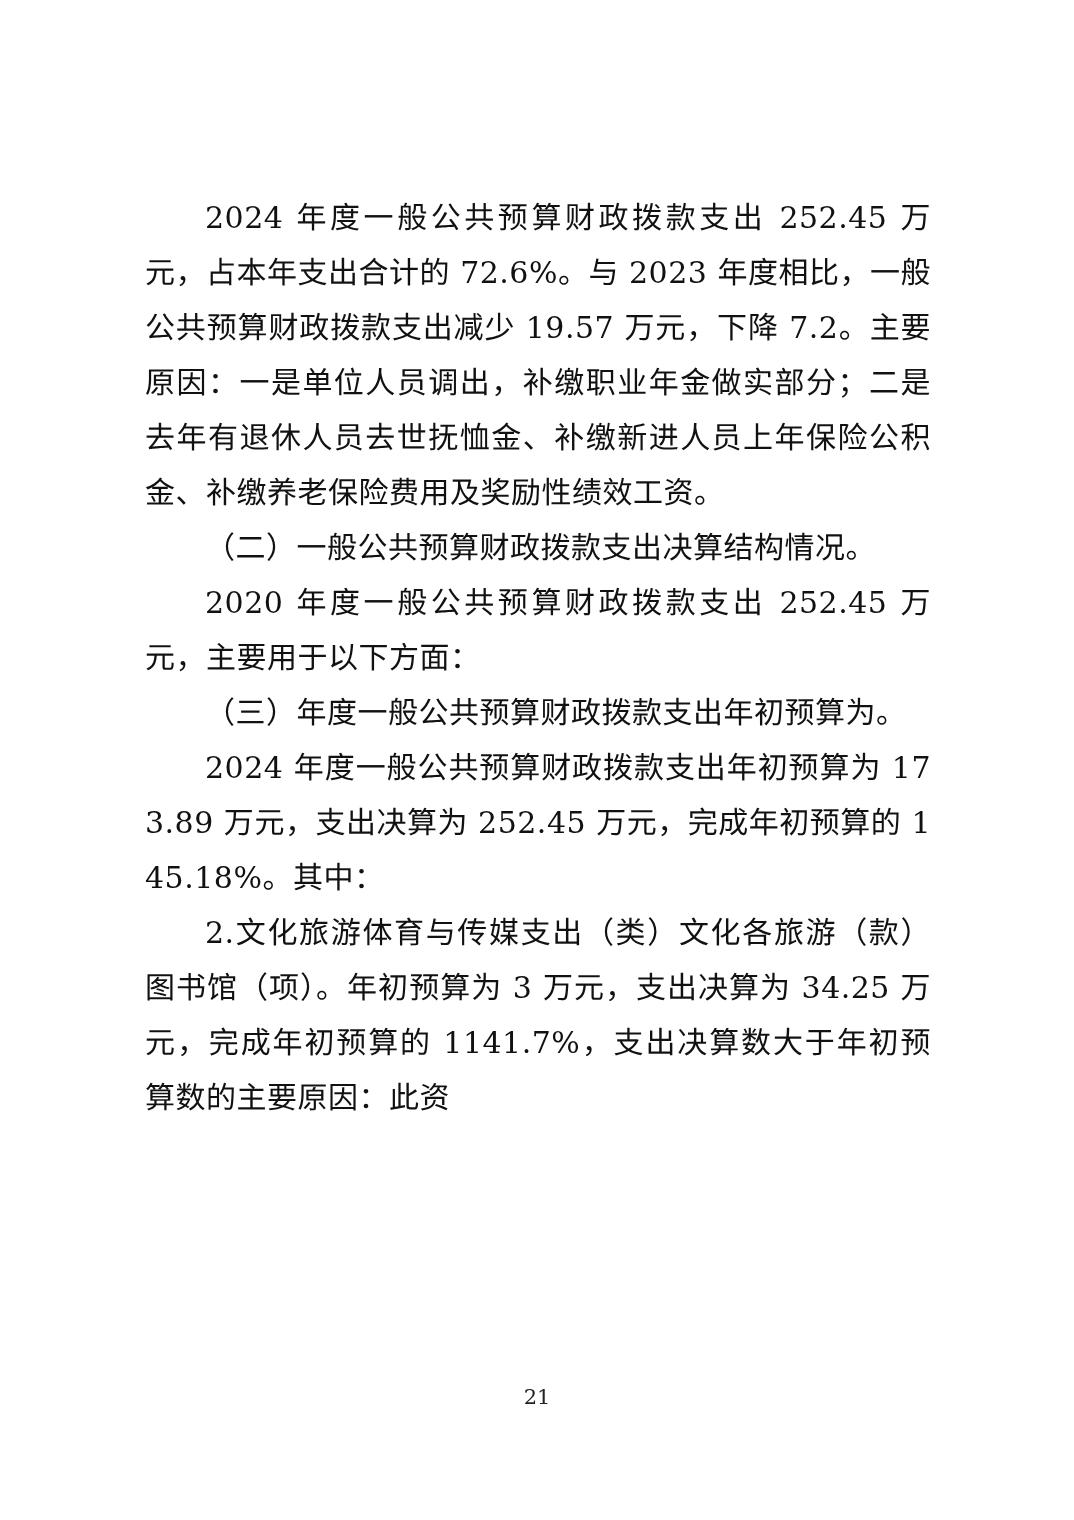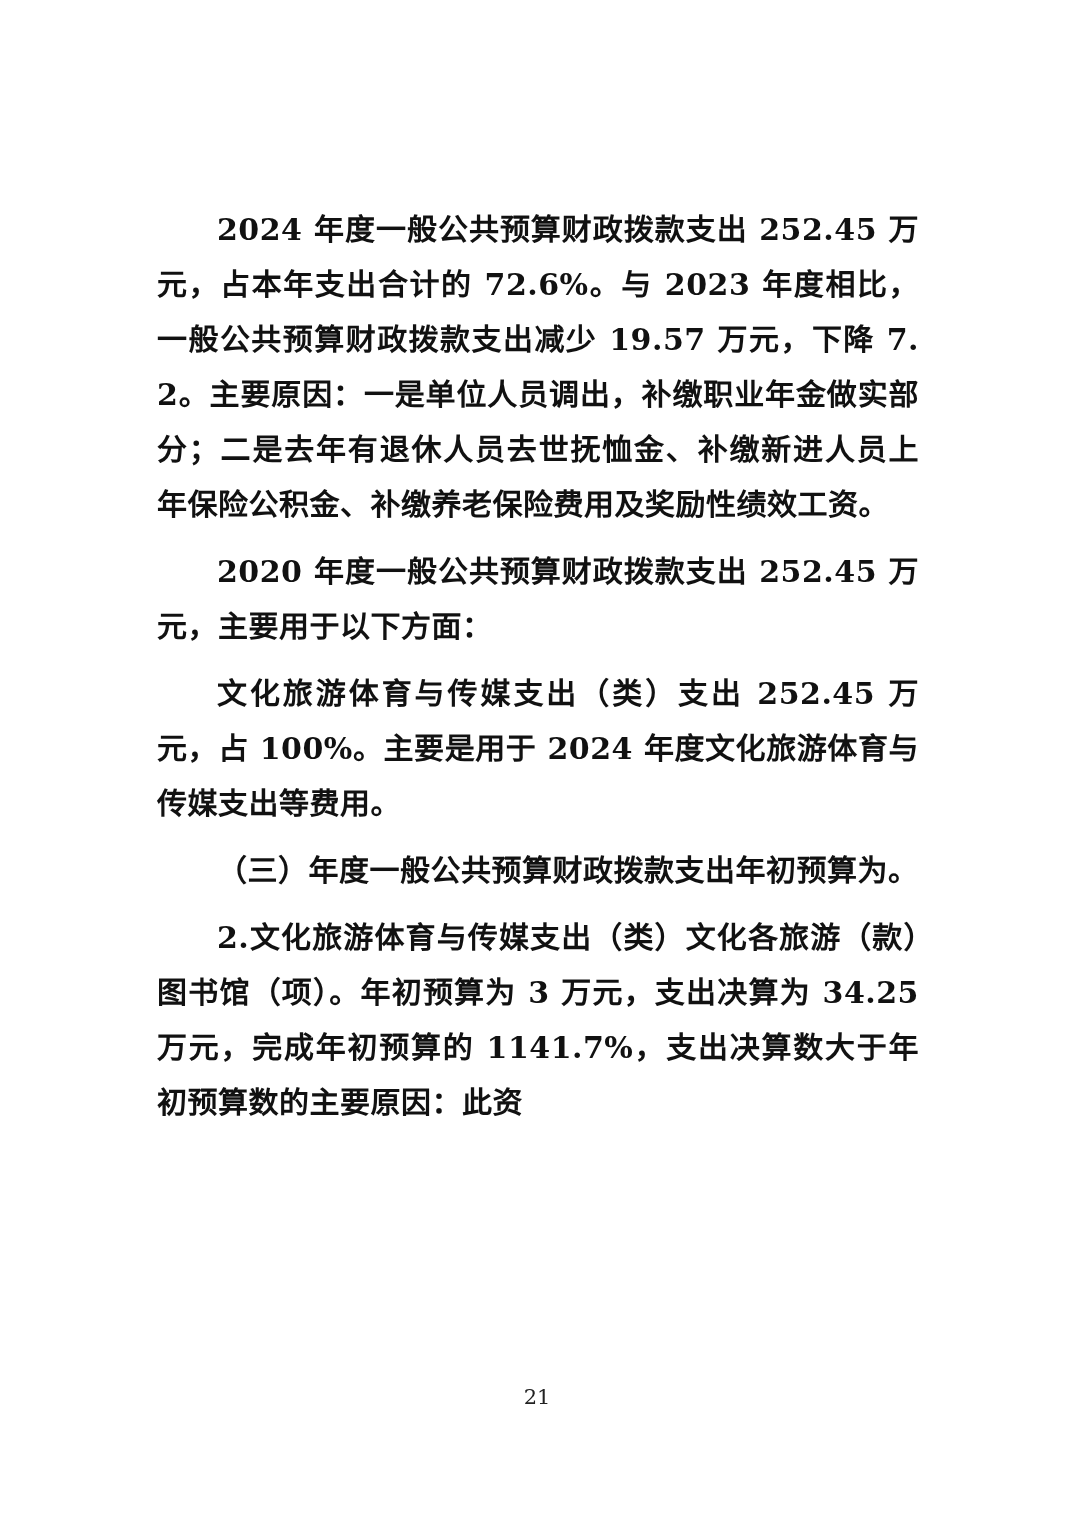--- a/index.html
+++ b/index.html
@@ -24,52 +24,52 @@
     background: #ffffff;
     box-sizing: border-box;
   }
   .doc-body {
     position: absolute;
     top: 190px;
     left: 145px;
     width: 786px;
   }
   .doc-body p {
-    margin: 12px;
+    margin: 0;
     padding: 0;
     font-size: 30px;
     line-height: 55px;
     text-align: justify;
     text-justify: inter-ideograph;
     text-indent: 2em;
     letter-spacing: 0.5px;
     word-break: break-all;
-    font-weight: bold;
   }
   .page-footer {
     position: absolute;
     left: 0;
     width: 1074px;
     top: 1385px;
     text-align: center;
   }
   .page-number {
     font-size: 21px;
     color: #222222;
     font-family: "DejaVu Serif", "Liberation Serif", serif;
   }
 </style>
 </head>
 <body>
 
 <div class="page">
   <div class="doc-body">
     <p>2024 年度一般公共预算财政拨款支出 252.45 万元，占本年支出合计的 72.6%。与 2023 年度相比，一般公共预算财政拨款支出减少 19.57 万元，下降 7.2。主要原因：一是单位人员调出，补缴职业年金做实部分；二是去年有退休人员去世抚恤金、补缴新进人员上年保险公积金、补缴养老保险费用及奖励性绩效工资。</p>
+    <p>（二）一般公共预算财政拨款支出决算结构情况。</p>
     <p>2020 年度一般公共预算财政拨款支出 252.45 万元，主要用于以下方面：</p>
-    <p>文化旅游体育与传媒支出（类）支出 252.45 万元，占 100%。主要是用于 2024 年度文化旅游体育与传媒支出等费用。</p>
     <p>（三）年度一般公共预算财政拨款支出年初预算为。</p>
+    <p>2024 年度一般公共预算财政拨款支出年初预算为 173.89 万元，支出决算为 252.45 万元，完成年初预算的 145.18%。其中：</p>
     <p>2.文化旅游体育与传媒支出（类）文化各旅游（款）图书馆（项）。年初预算为 3 万元，支出决算为 34.25 万元，完成年初预算的 1141.7%，支出决算数大于年初预算数的主要原因：此资</p>
   </div>
 
   <div class="page-footer">
     <span class="page-number">21</span>
   </div>
 </div>
 
 </body></html>

